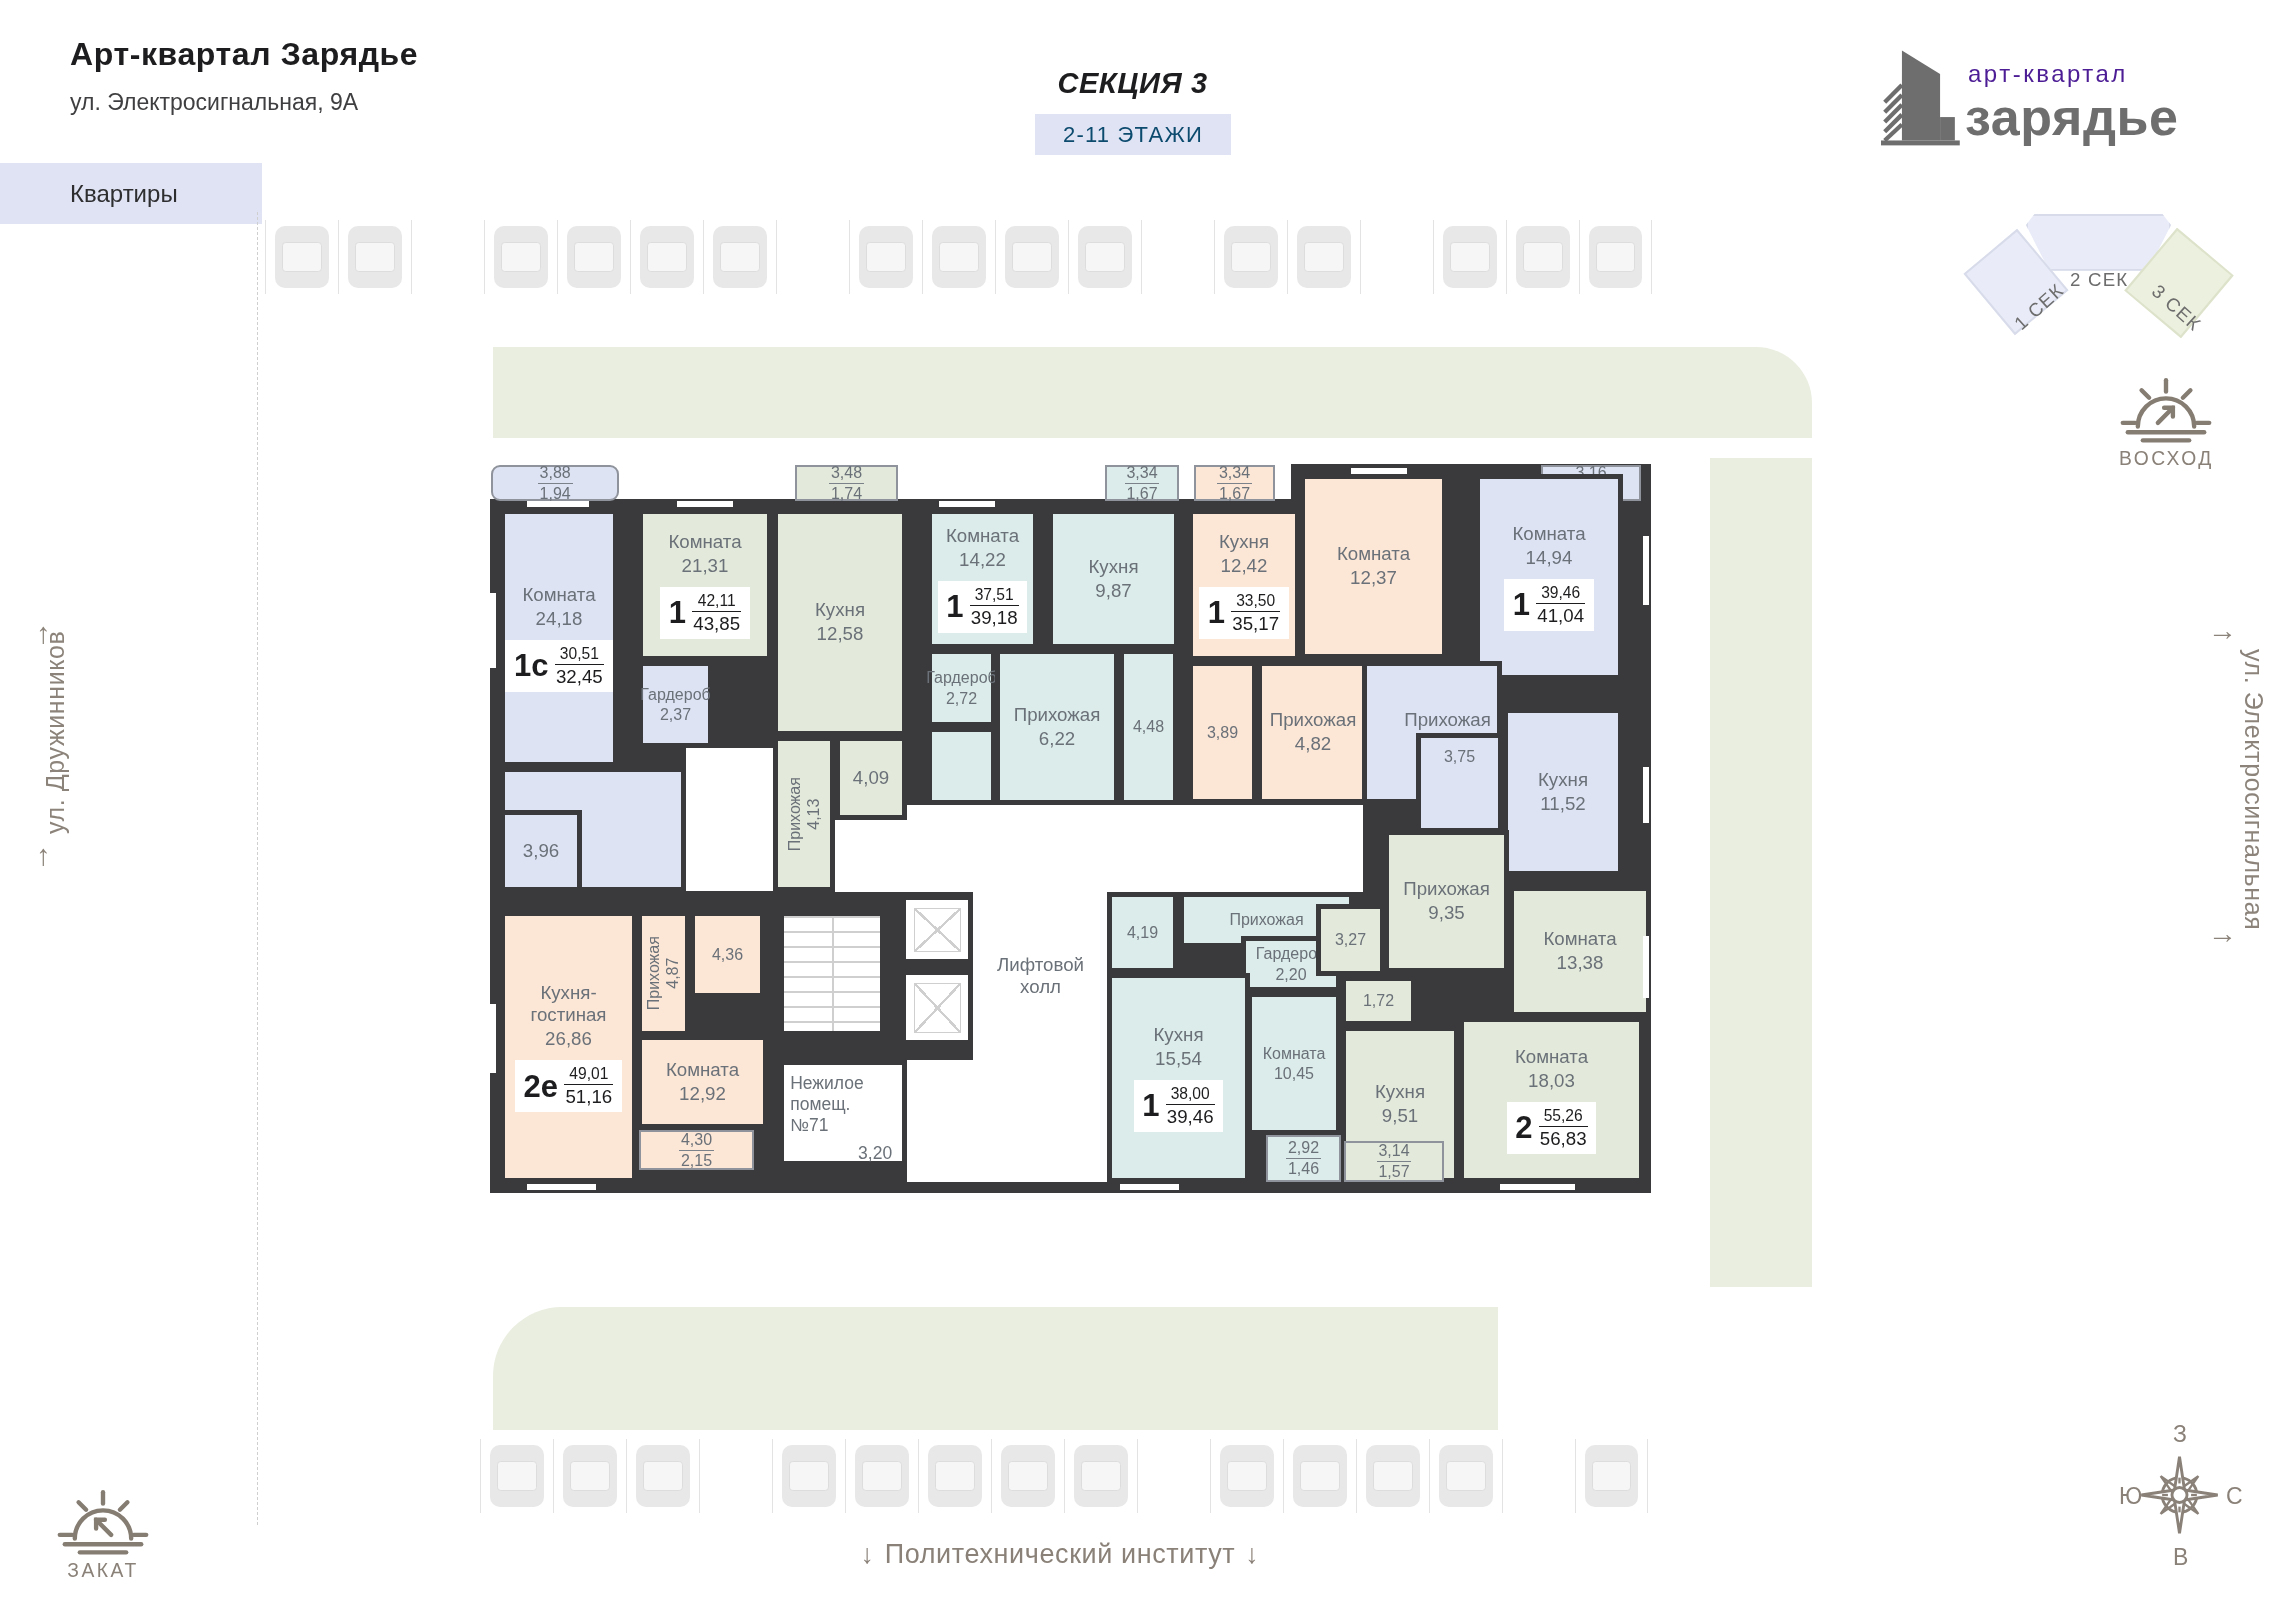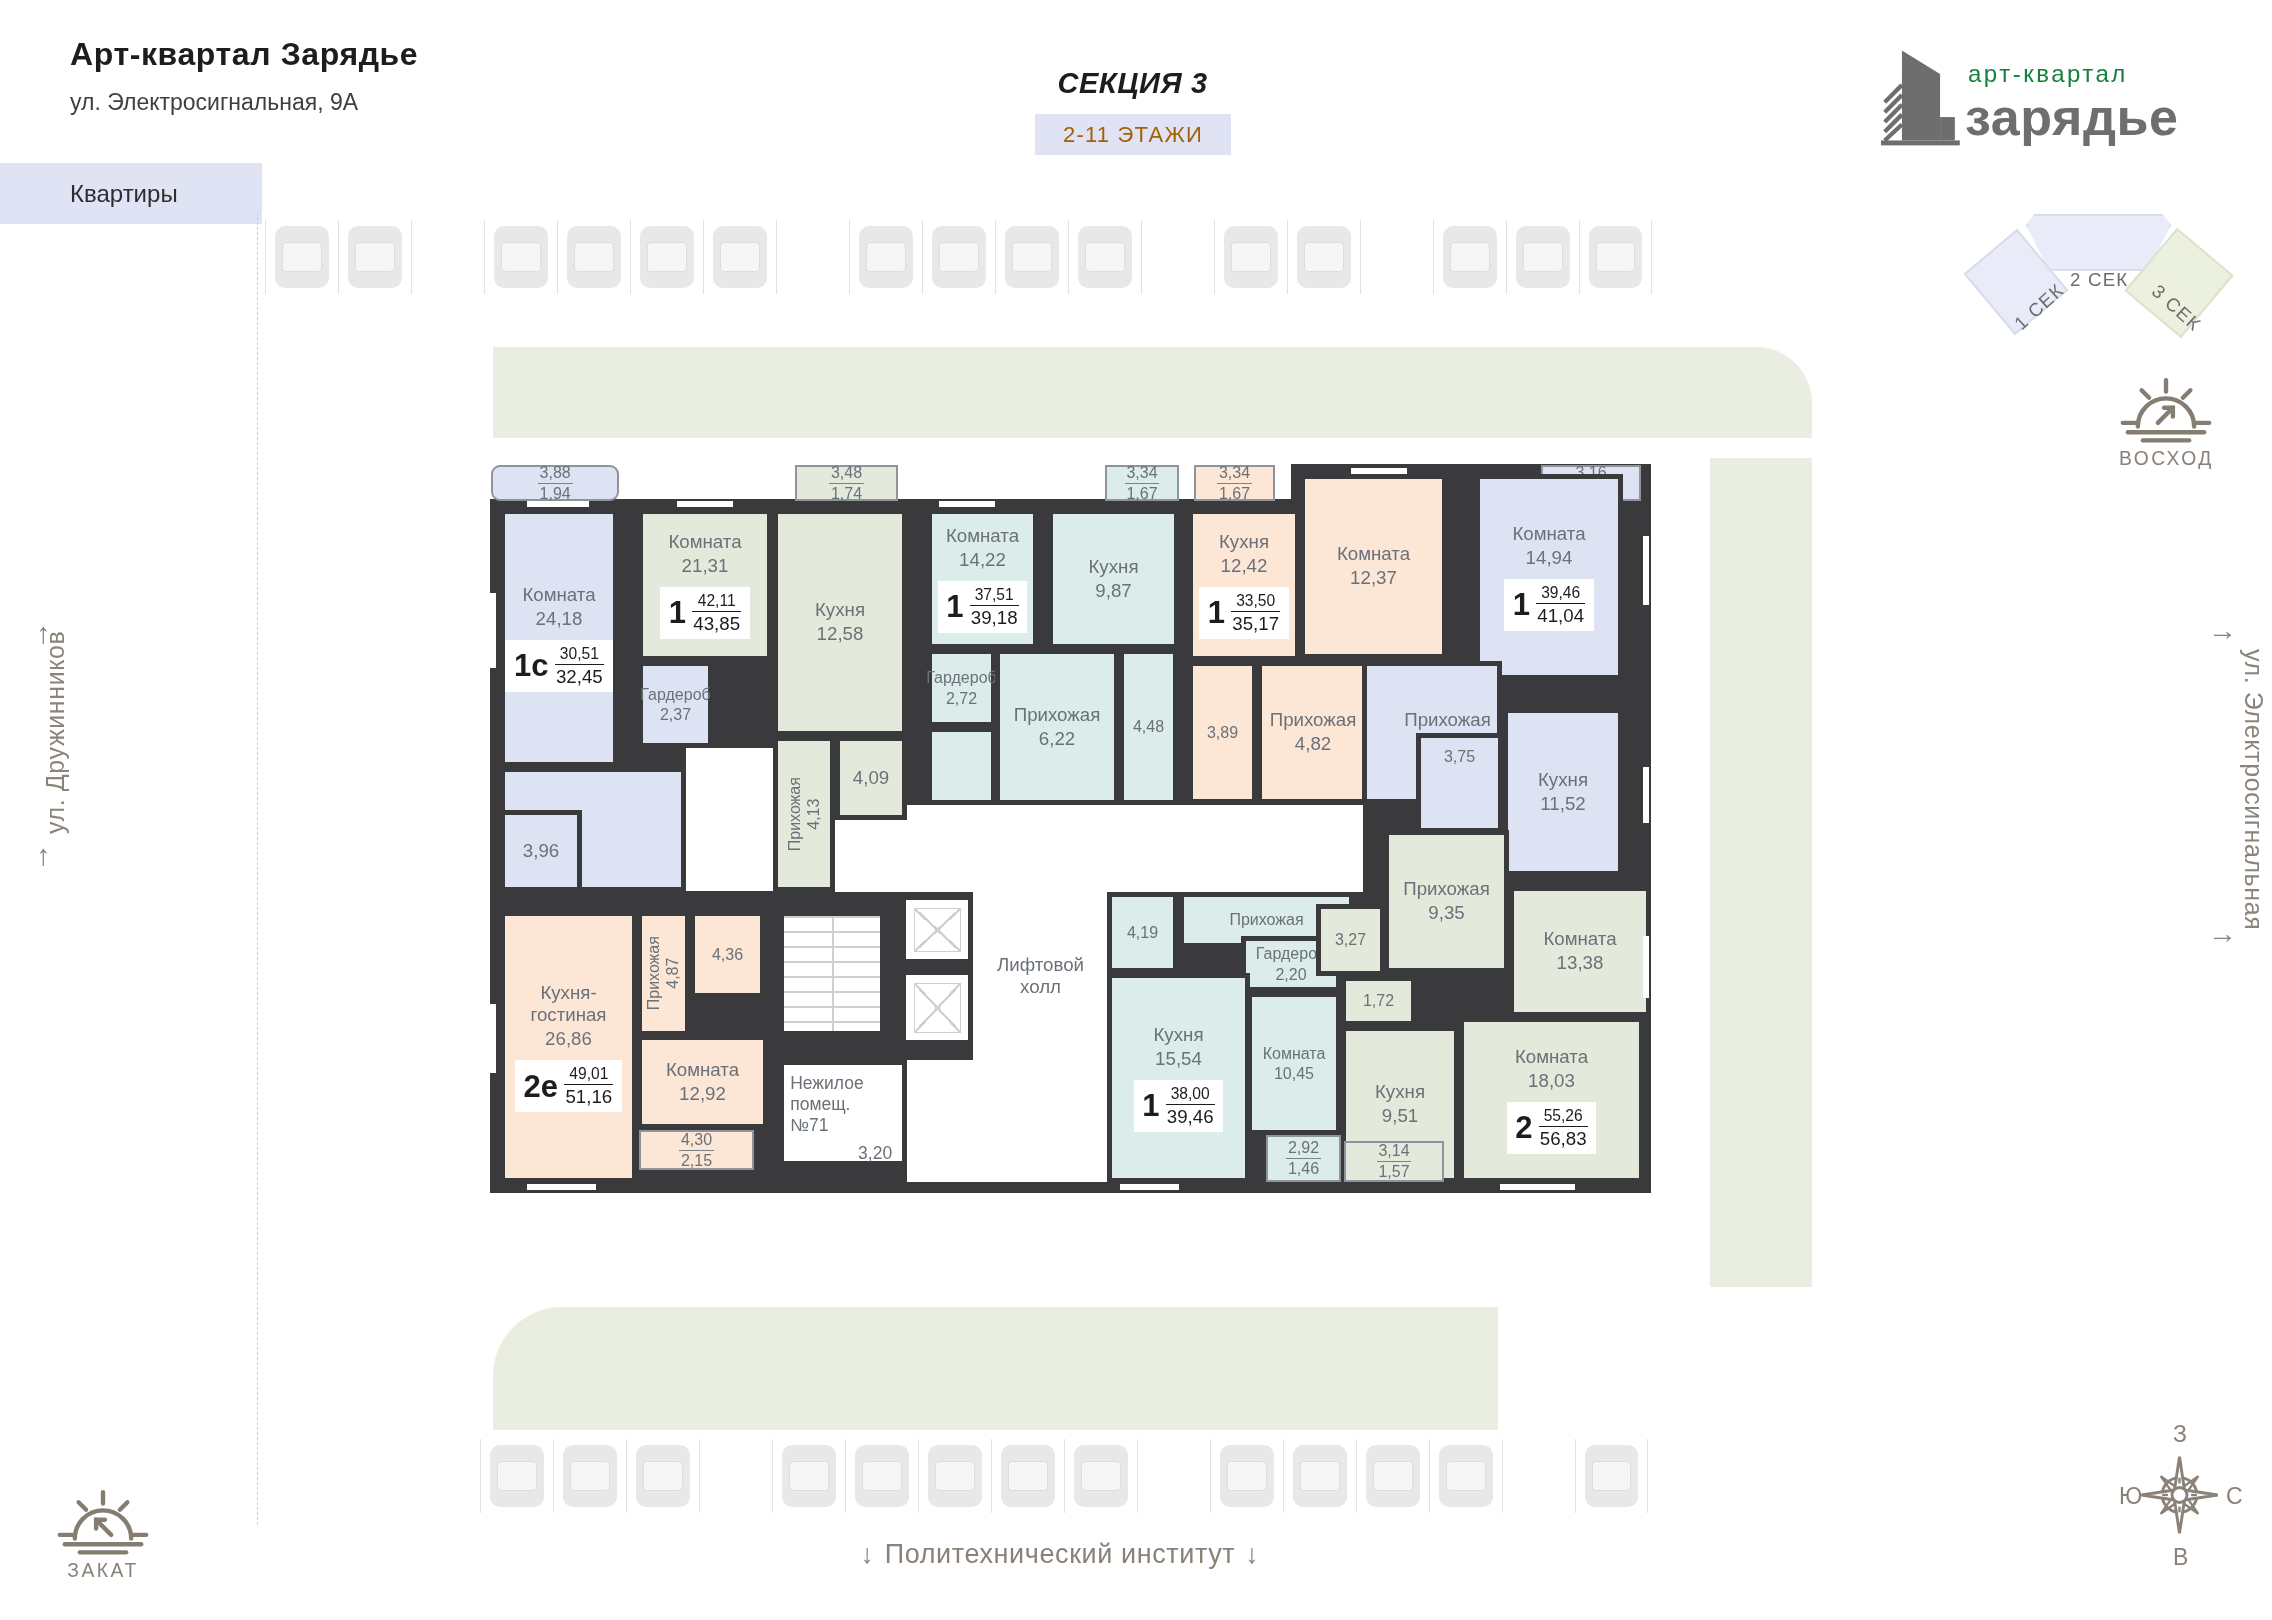--- a/index.html
+++ b/index.html
@@ -6,25 +6,25 @@
   #canvas{position:relative;width:2273px;height:1620px;background:#fff;overflow:hidden;
           font-family:"Liberation Sans",sans-serif;color:#3a3a3a;}
   .abs{position:absolute;}
 
   
   #title{left:70px;top:36px;font-size:32px;font-weight:bold;letter-spacing:0.6px;color:#1d1d1f;}
   #address{left:70px;top:89px;font-size:23px;color:#3f3f41;}
   #tab{left:0;top:163px;width:262px;height:61px;background:#dfe3f3;display:flex;align-items:center;}
   #tab span{margin-left:70px;font-size:24px;color:#2e2e30;}
   #sec-title{left:1008px;top:67px;width:249px;text-align:center;font-size:29px;font-weight:800;color:#1d1d1f;letter-spacing:0.6px;font-style:italic;}
-  #sec-badge{left:1035px;top:114px;width:196px;height:41px;background:#dfe3f3;display:flex;align-items:center;justify-content:center;font-size:22px;color:#a16207;letter-spacing:1.2px;}
+  #sec-badge{left:1035px;top:114px;width:196px;height:41px;background:#dfe3f3;display:flex;align-items:center;justify-content:center;font-size:22px;color:#0c4a6e;letter-spacing:1.2px;}
 
   
   #logo-icon{left:1881px;top:47px;}
-  #logo-t1{left:1968px;top:60px;font-size:24px;letter-spacing:2.5px;color:#15803d;}
+  #logo-t1{left:1968px;top:60px;font-size:24px;letter-spacing:2.5px;color:#4c1d95;}
   #logo-t2{left:1965px;top:87px;font-size:52px;font-weight:bold;color:#6e6e6e;letter-spacing:0.6px;}
 
   
   .mm-block{position:absolute;background:#e9ecf8;border:2.5px solid #d8dcea;box-sizing:border-box;}
   .mm-label{position:absolute;font-size:18.7px;color:#6d6d6d;letter-spacing:1.2px;white-space:nowrap;}
 
   
   .band{position:absolute;background:#e9eee0;}
   #dash{left:257px;top:212px;height:1313px;width:0;border-left:1.9px dashed #cfcfcf;}
   .parking{position:absolute;display:flex;}

